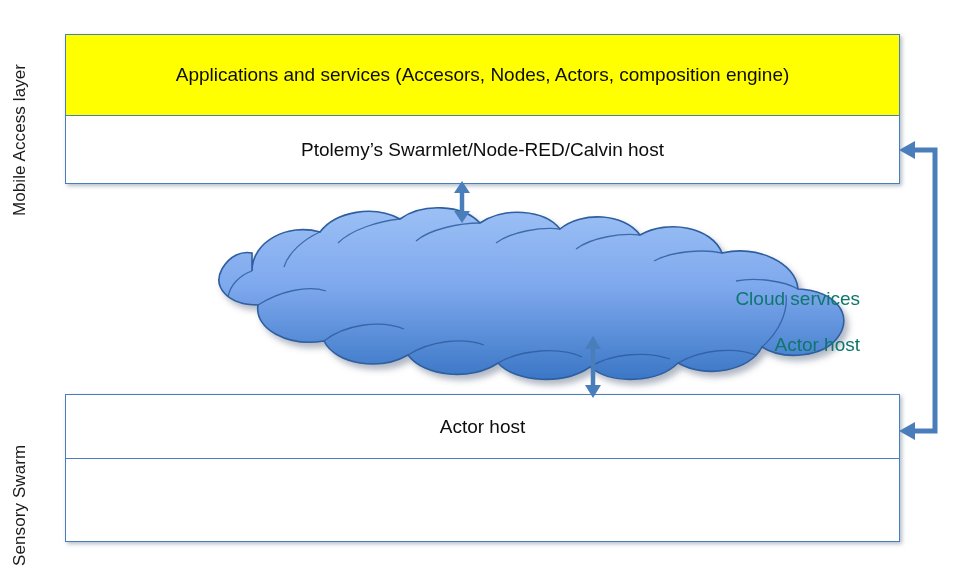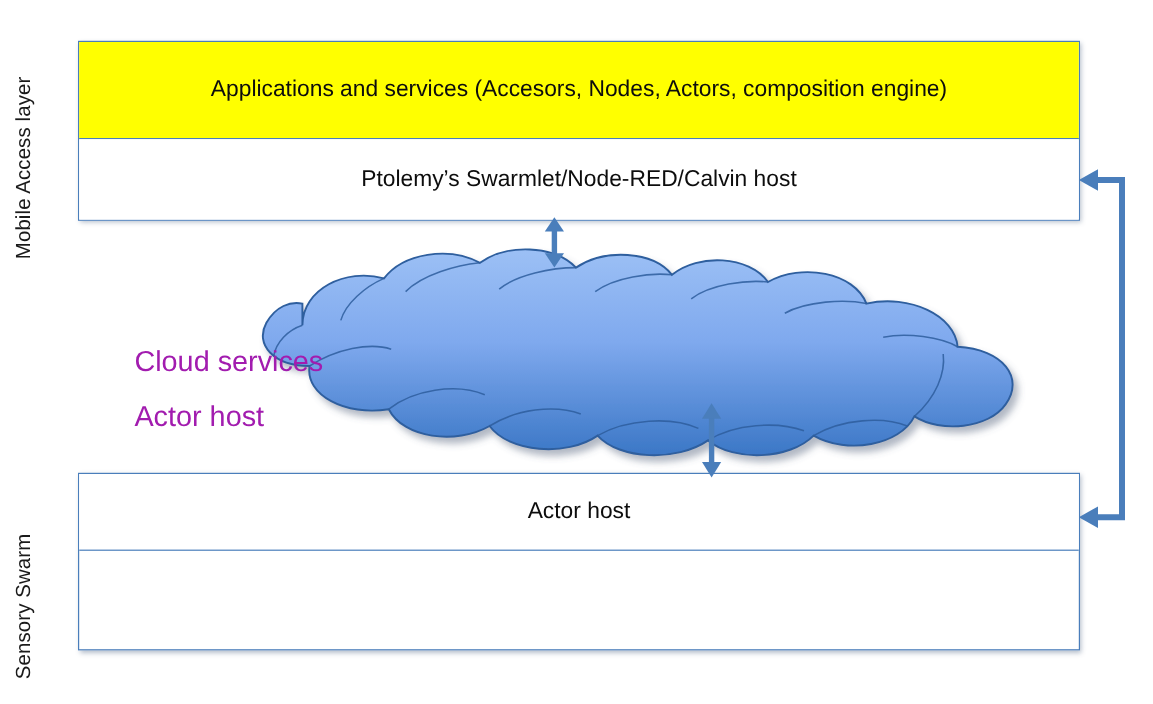--- a/index.html
+++ b/index.html
@@ -105,24 +105,24 @@
     height: 178px;
   }
   #cloud-wrap svg {
     display: block;
     width: 100%;
     height: 100%;
     overflow: visible;
   }
   .cloud-label {
     position: absolute;
-    color: #a21caf;
-    font-size: 24px;
+    color: #0f766e;
+    font-size: 19px;
     white-space: nowrap;
-    text-align: left;
+    text-align: right;
   }
   #cloud-title {
     left: 0;
     top: 83px;
     width: 748px;
   }
   #cloud-sub {
     left: 0;
     top: 129px;
     width: 748px;

